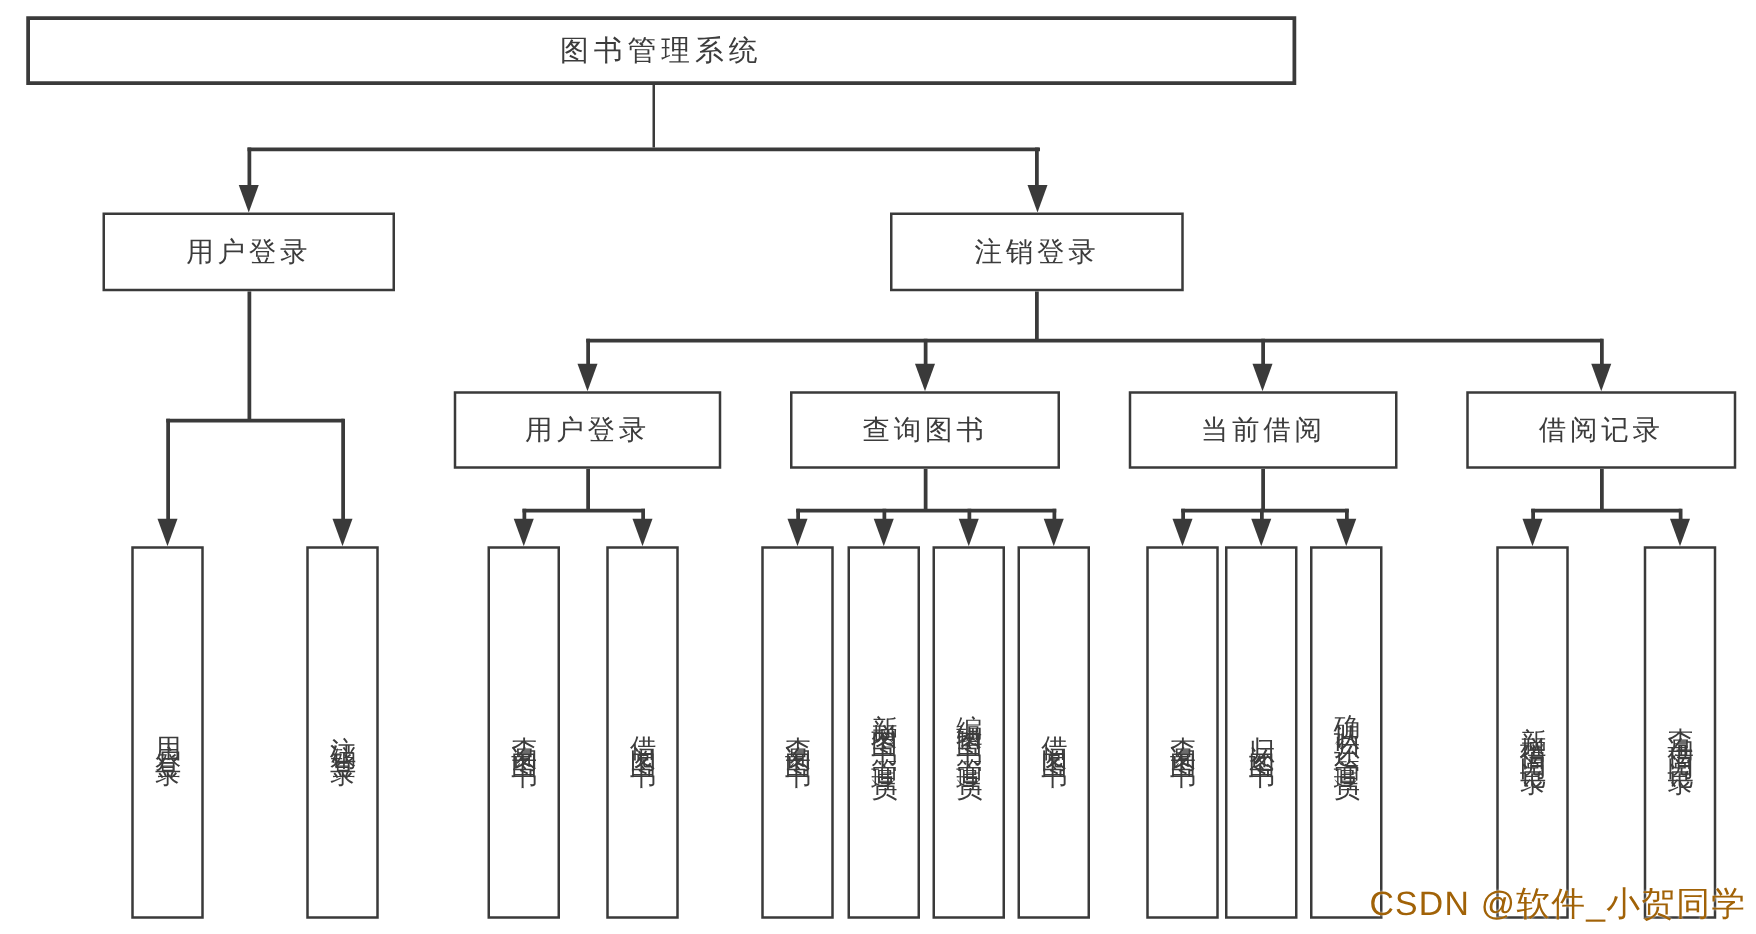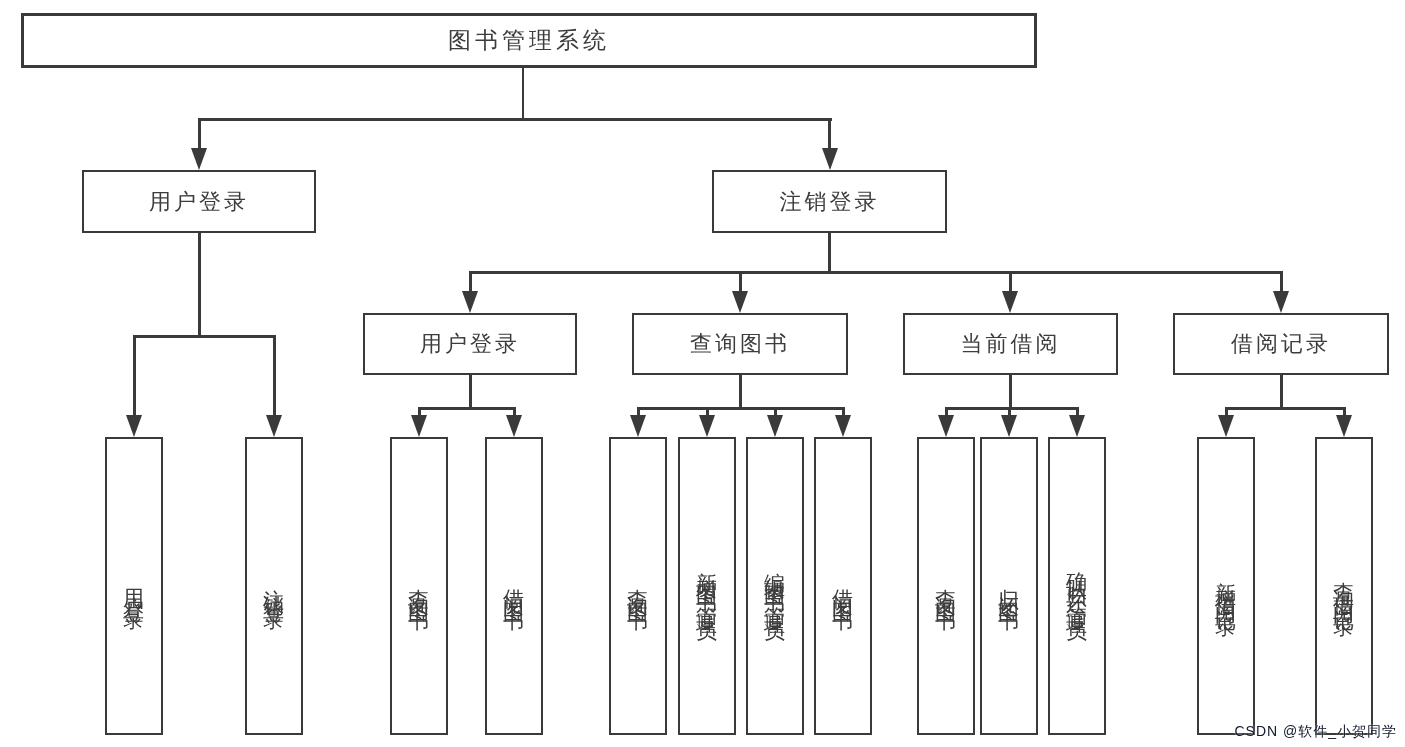--- a/index.html
+++ b/index.html
@@ -19,21 +19,21 @@
     font-size:21px;letter-spacing:7px;line-height:1.1;white-space:nowrap;
   }
   .vl{position:absolute;width:2.5px;background:#3a3a3a;}
   .hl{position:absolute;height:2.5px;background:#3a3a3a;}
   .arw{
     position:absolute;width:0;height:0;
     border-left:8px solid transparent;border-right:8px solid transparent;
     border-top:22px solid #3a3a3a;
   }
   .wm{
-    position:absolute;right:8px;bottom:6px;font-size:14px;color:#0f172a;
+    position:absolute;right:8px;bottom:6px;font-size:27px;color:#a16207;
     z-index:5;text-shadow:0 0 2px #ffffff;letter-spacing:1px;
   }
 </style>
 </head>
 <body>
 
 <div class="canvas">
 
   <div class="vl" style="left:521.5px;top:68px;height:50px"></div>
   <div class="hl" style="left:197.5px;top:118px;width:634px"></div>

